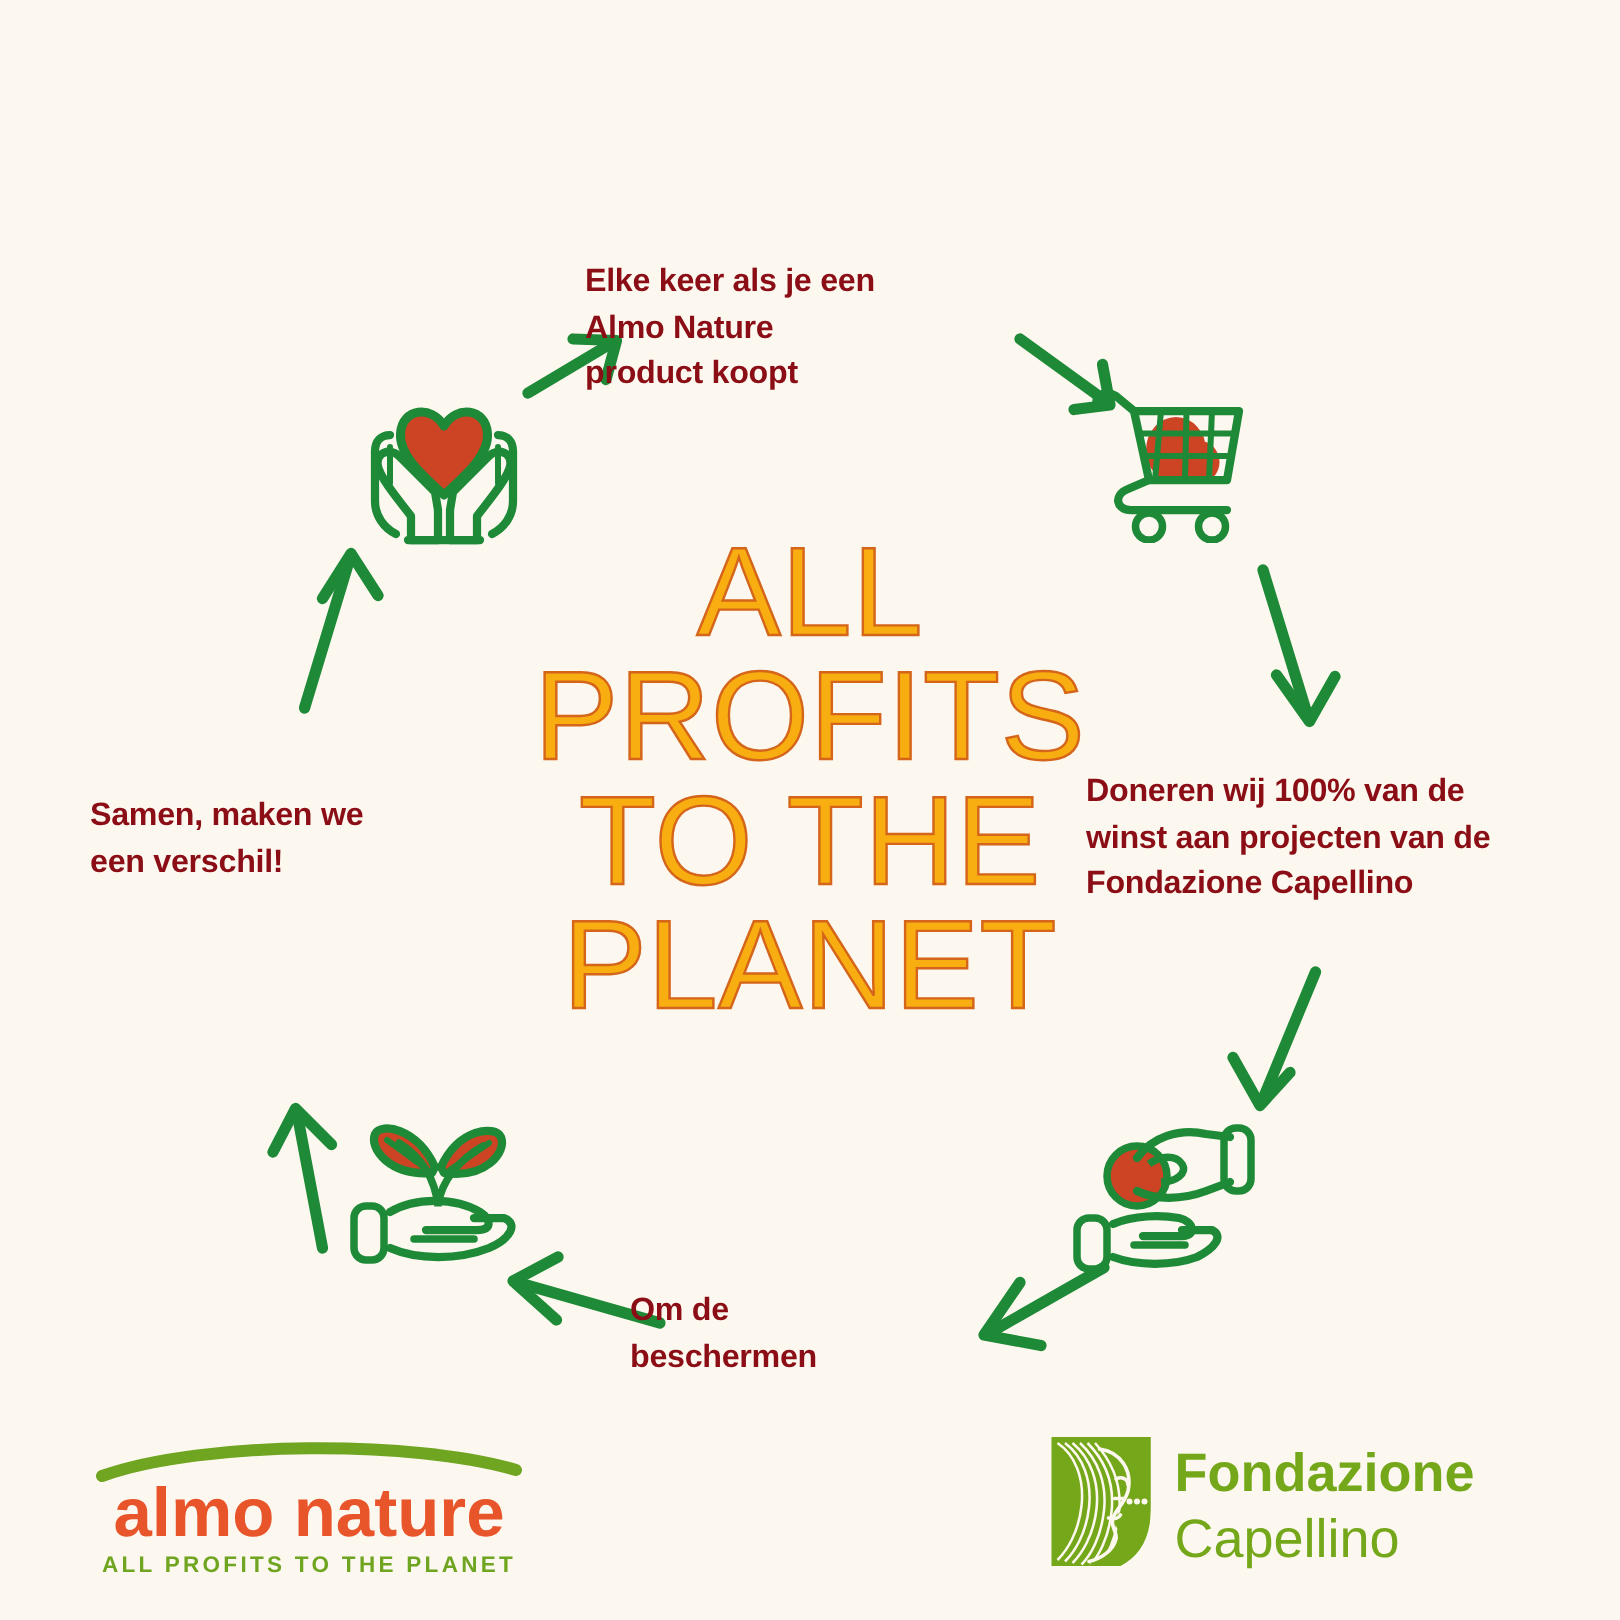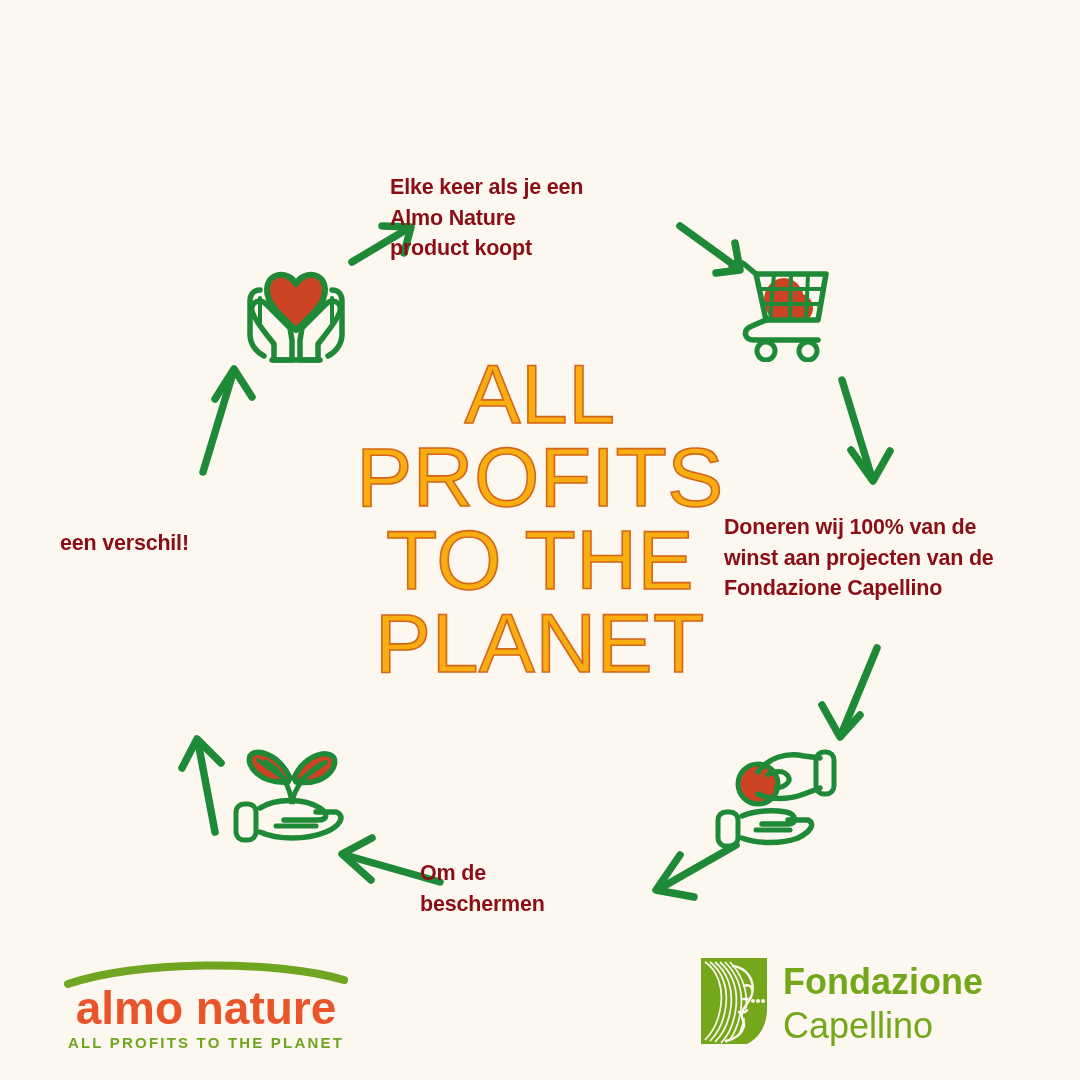--- a/index.html
+++ b/index.html
@@ -242,20 +242,21 @@
     <span>winst aan projecten van de</span>
     <span>Fondazione Capellino</span>
   </div>
 
   <div class="caption" id="cap-biodiv">
     <span>Om de</span>
     <span>beschermen</span>
   </div>
 
   <div class="caption" id="cap-together">
+    <span>Samen, maken we</span>
     <span>een verschil!</span>
   </div>
 
   <svg id="logo-almo-nature" viewBox="0 0 288 96">
     <path d="M6 26 C74 2, 214 2, 282 22" fill="none" stroke="#6FA520" stroke-width="8" stroke-linecap="round"></path>
     <text x="144" y="66" text-anchor="middle" font-family="'Liberation Sans', sans-serif" font-size="46" font-weight="bold" fill="#E8552A">almo nature</text>
     <text x="144" y="90" text-anchor="middle" font-family="'Liberation Sans', sans-serif" font-size="15" font-weight="bold" letter-spacing="2.2" fill="#6FA520">ALL PROFITS TO THE PLANET</text>
   </svg>
 
   <svg id="logo-fondazione-capellino" viewBox="0 0 322 96">

